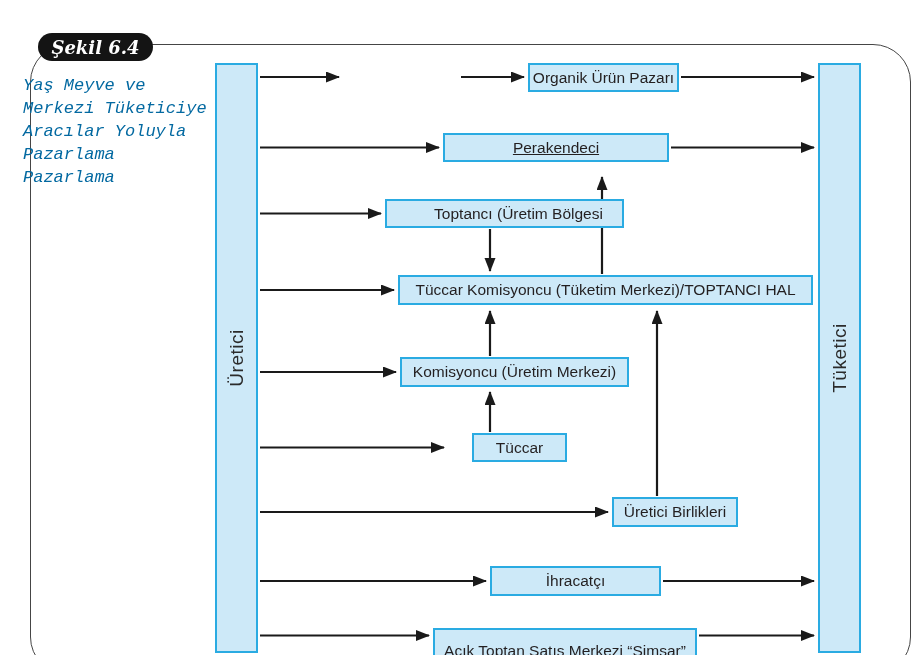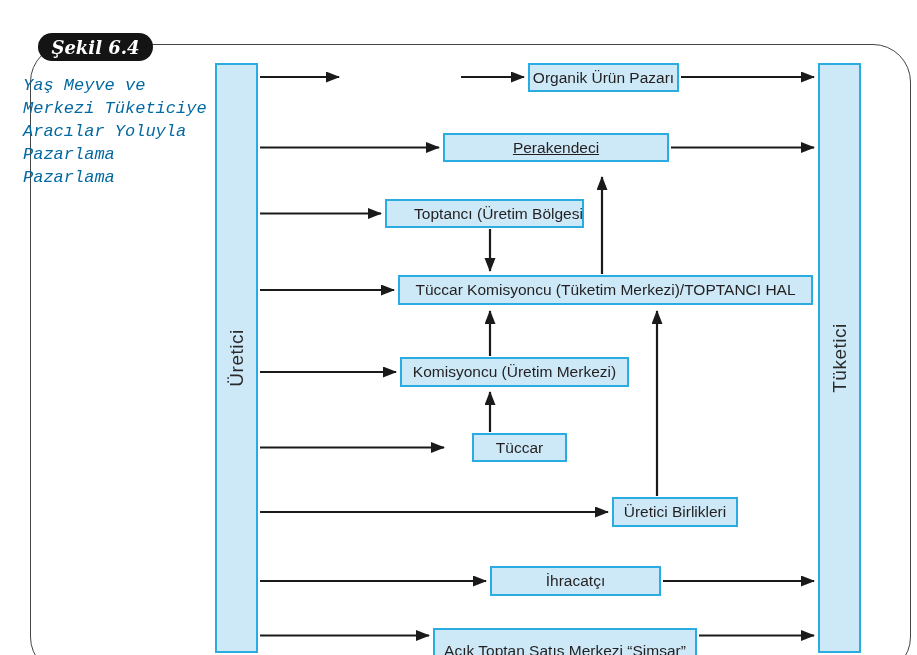--- a/index.html
+++ b/index.html
@@ -45,21 +45,21 @@
   .bar-left{left:215px;}
   .bar-right{left:818px;}
   .node{
     position:absolute;background:var(--box-fill);border:2.5px solid var(--box-border);
     display:flex;align-items:center;justify-content:center;
     font-size:15.5px;color:#231f20;white-space:nowrap;
   }
   .n-uretici-araci      {left:343px;top:33px; width:116px;height:29px;}
   .n-organik            {left:528px;top:33px; width:151px;height:29px;}
   .n-perakendeci        {left:443px;top:103px;width:226px;height:29px;text-decoration:underline;}
-  .n-toptanci           {left:385px;top:169px;width:199px;height:29px;padding-left:28px;}
+  .n-toptanci           {left:385px;top:169px;width:239px;height:29px;padding-left:28px;}
   .n-tuccar-komisyoncu  {left:398px;top:245px;width:415px;height:30px;}
   .n-komisyoncu         {left:400px;top:327px;width:229px;height:30px;}
   .n-tuccar             {left:472px;top:403px;width:95px; height:29px;}
   .n-uretici-birlikleri {left:612px;top:467px;width:126px;height:30px;}
   .n-ihracatci          {left:490px;top:536px;width:171px;height:30px;}
   .n-acik-toptan        {left:433px;top:598px;width:264px;height:46px;}
   svg.arrows{position:absolute;left:0;top:0;pointer-events:none;}
   svg.arrows line{stroke:var(--arrow);stroke-width:2.2;}
 </style>
 </head>

